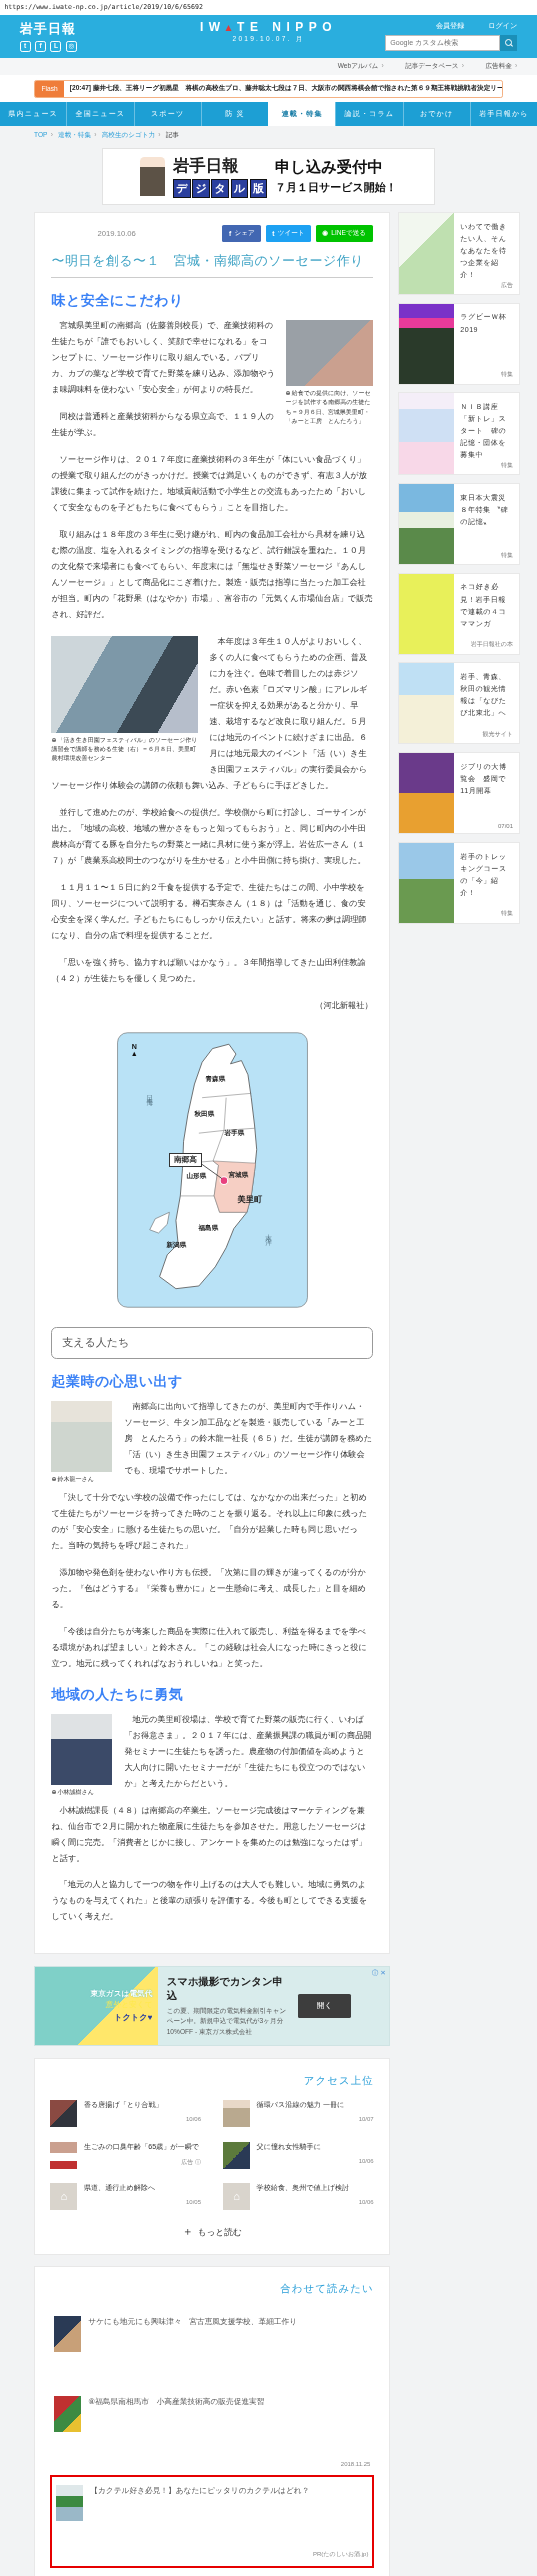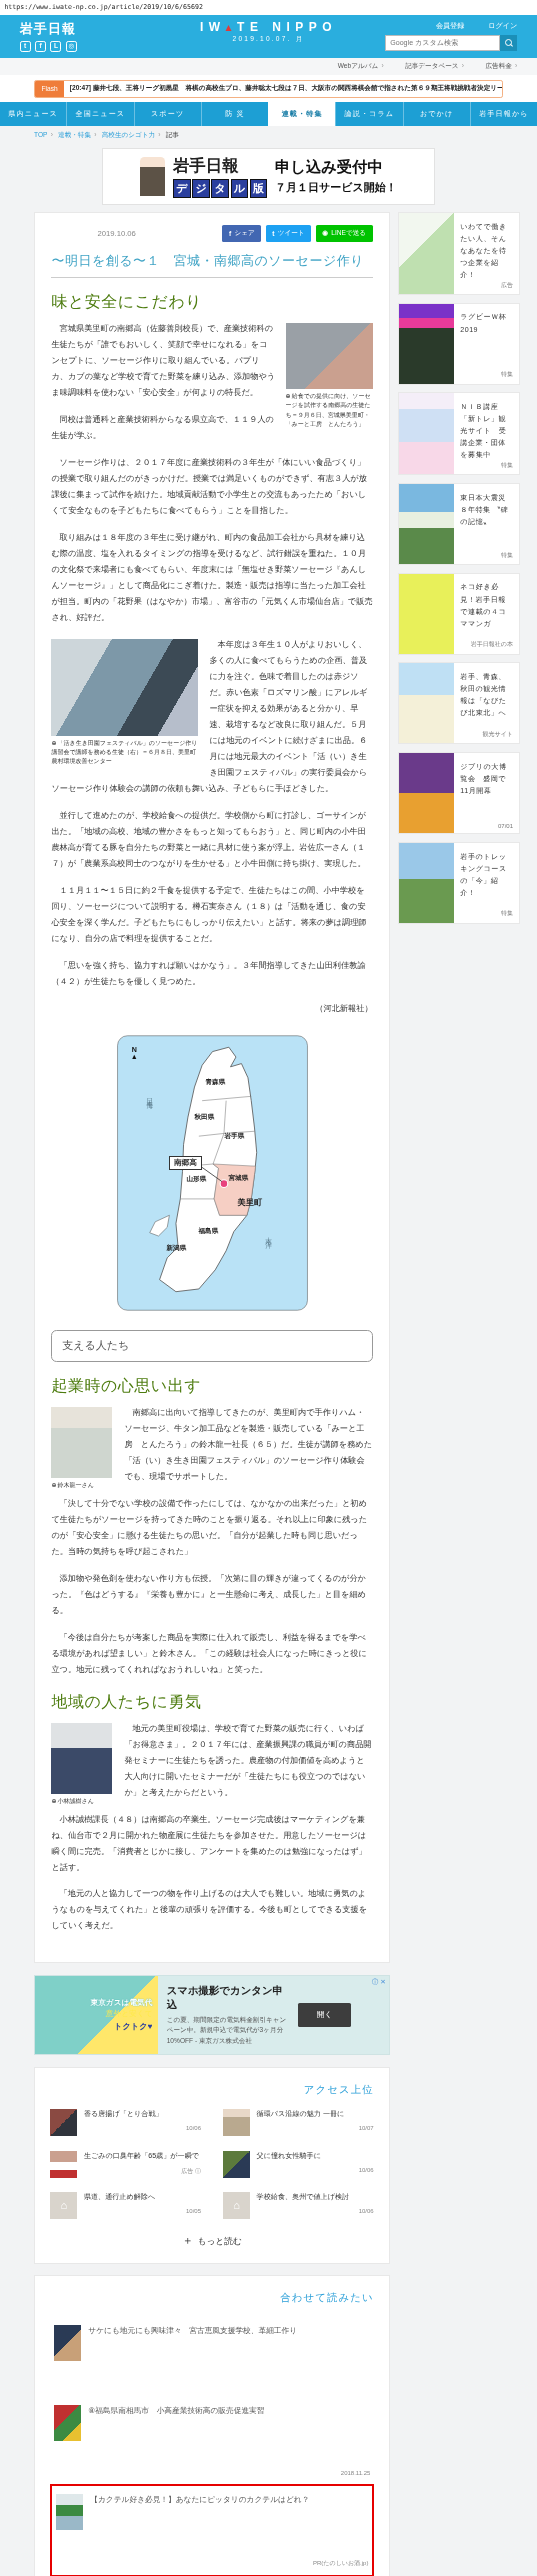--- a/index.html
+++ b/index.html
@@ -70,21 +70,21 @@
   .art-top{display:flex;align-items:center;margin-left:46px;}
   .art-date{color:#888;font-size:7.7px;}
   .share{margin-left:auto;display:flex;gap:4.4px;}
   .share-btn{border:0;color:#fff;font-size:6.6px;padding:3.8px 6.6px;border-radius:1.6px;cursor:pointer;display:flex;gap:3.3px;align-items:center;}
   .share-fb{background:#4267b2;}
   .share-tw{background:#1da1f2;}
   .share-line{background:#00c300;}
   .share-ic{font-weight:bold;}
   h1.title{font-size:13px;font-weight:normal;color:#3fa3c5;margin:9.8px 0 7.7px;letter-spacing:0.5px;}
   .title-rule{border:0;border-top:0.5px solid #ccc;margin:0 0 4.4px;}
-  h2.sec{font-size:16px;font-weight:normal;color:#4d7c0f;margin:14.2px 0 7.7px;letter-spacing:0.5px;}
+  h2.sec{font-size:14px;font-weight:bold;color:#3b82f6;margin:14.2px 0 7.7px;letter-spacing:0.5px;}
   .article-card p{font-size:8.2px;line-height:1.95;margin:0 0 11px;color:#333;}
   .credit{text-align:right;color:#333;}
 
   figure{margin:0;}
   .fig-right{float:right;width:87px;margin:2.2px 0 7.7px 9.8px;}
   .fig-left{float:left;width:147px;margin:2.2px 11px 7.7px 0;}
   .fig-portrait{float:left;width:61px;margin:2.2px 12px 5.5px 0;}
   .ph{width:100%;display:block;}
   figcaption{font-size:6px;color:#333;line-height:1.55;margin-top:2.7px;}
   .zoom-ic{font-size:6px;color:#111;margin-right:1.1px;}
@@ -477,21 +477,21 @@
       <div class="side-item">
         <div class="side-thumb g2"></div>
         <div class="side-body">
             <div class="side-label">ラグビーＷ杯2019</div>
             <div class="side-tag">特集</div>
           </div>
       </div>
       <div class="side-item">
         <div class="side-thumb g3"></div>
         <div class="side-body">
-            <div class="side-label">ＮＩＢ講座「新トレ」観光サイト　受講企業・団体を募集中</div>
+            <div class="side-label">ＮＩＢ講座「新トレ」スタート　碑の記憶・団体を募集中</div>
             <div class="side-tag">特集</div>
           </div>
       </div>
       <div class="side-item">
         <div class="side-thumb g4"></div>
         <div class="side-body">
             <div class="side-label">東日本大震災８年特集 〝碑の記憶〟</div>
             <div class="side-tag">特集</div>
           </div>
       </div>

